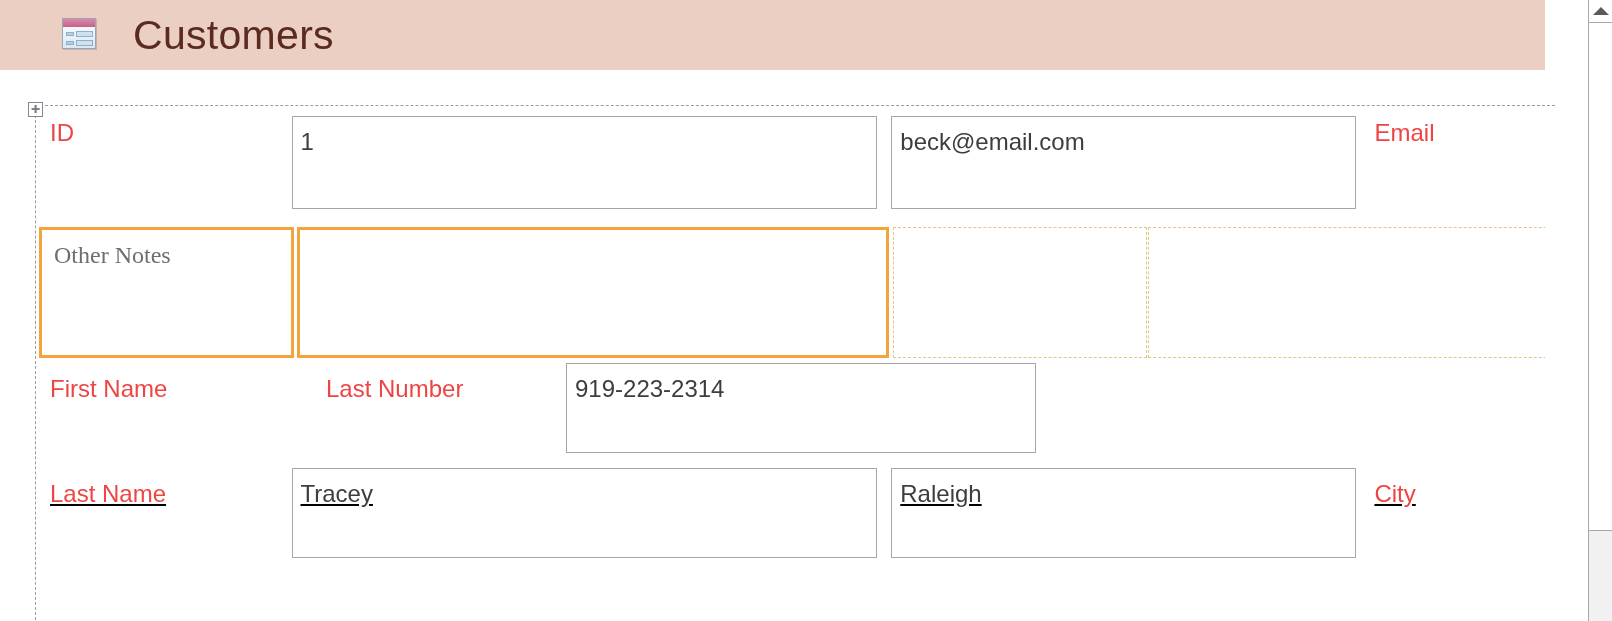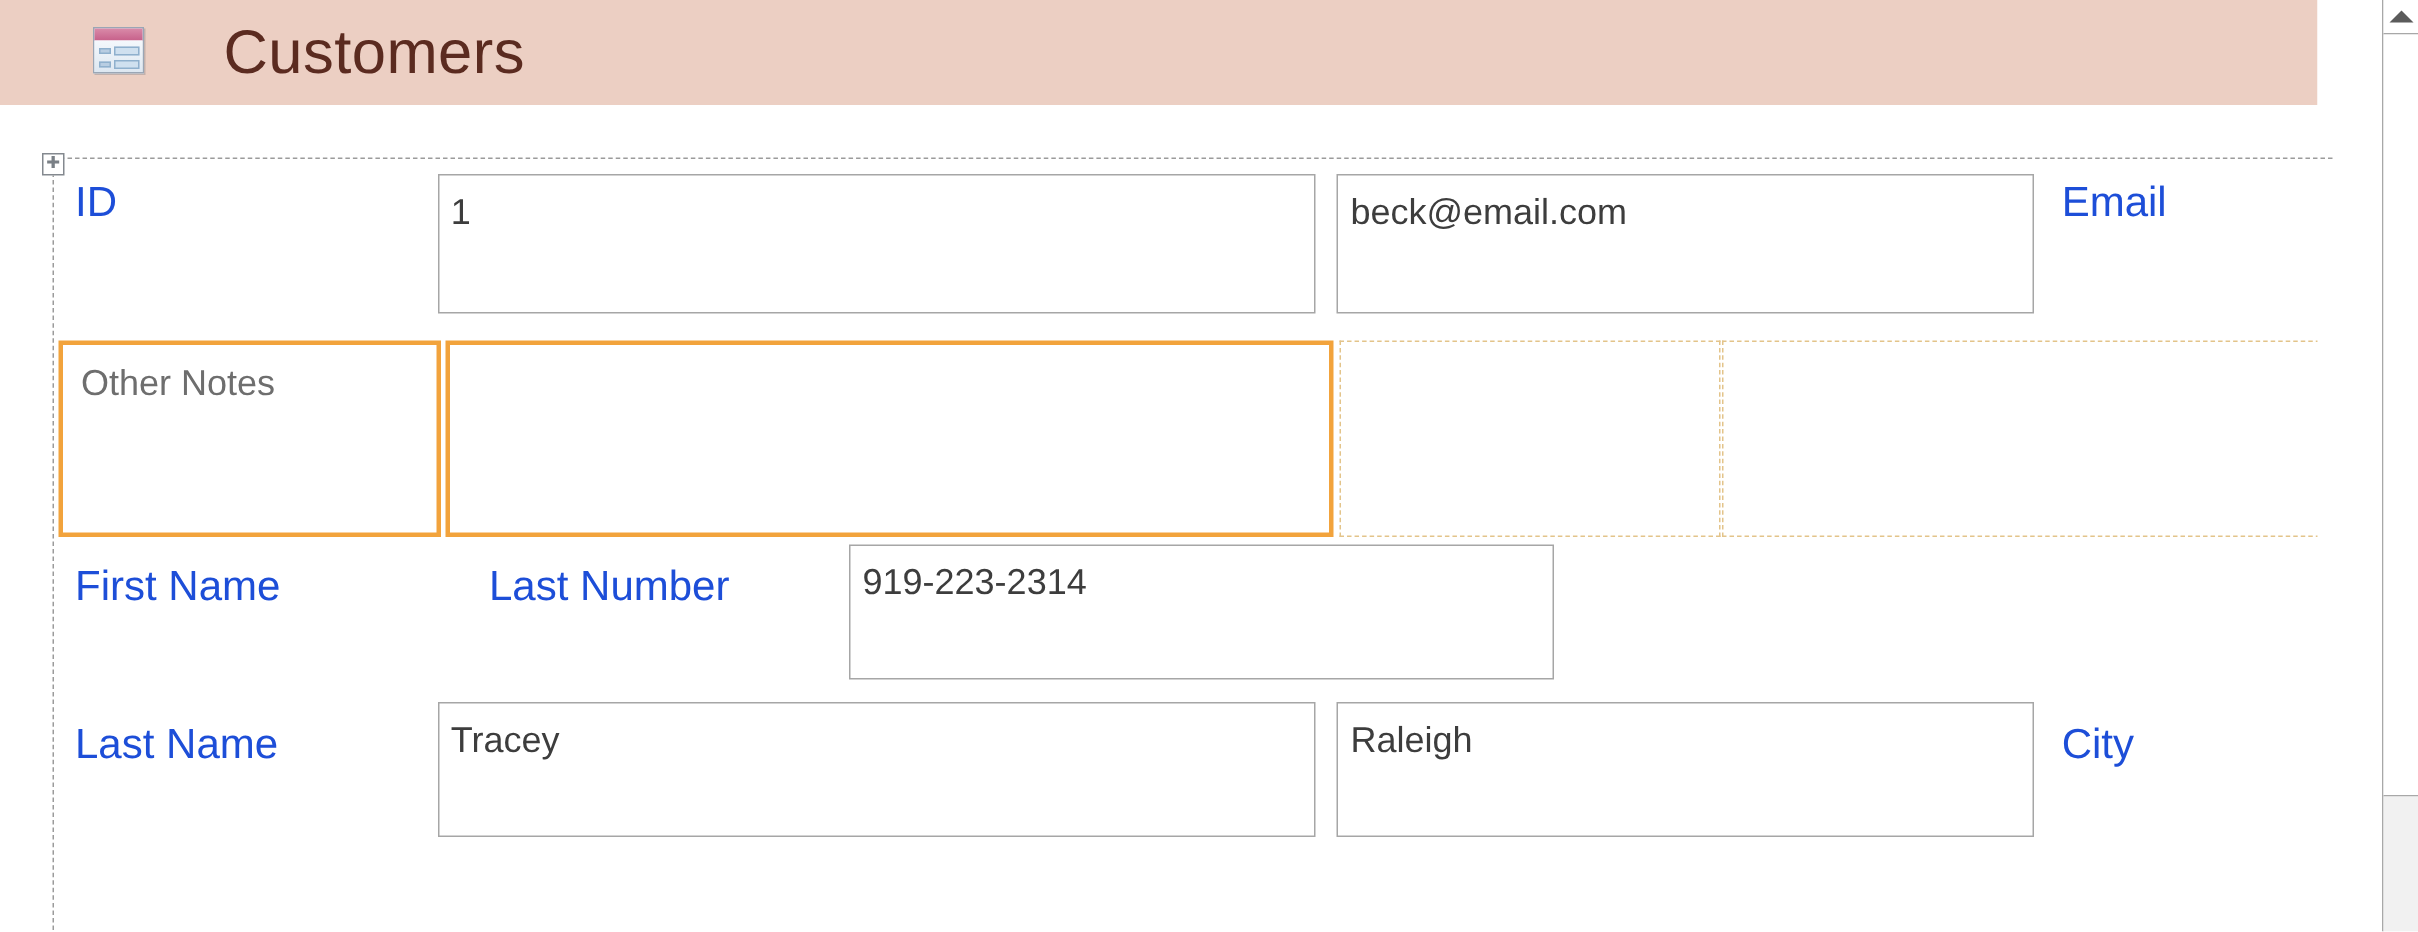--- a/index.html
+++ b/index.html
@@ -79,21 +79,20 @@
     position: absolute;
     left: 133px;
     top: 50%;
     transform: translateY(-50%);
     font-family: "Liberation Sans", sans-serif;
     font-size: 41px;
     font-weight: 400;
     letter-spacing: 0.3px;
     color: #5b2b20;
     white-space: nowrap;
-    margin-left: 16px;
   }
 
   
   .detail-area {
     position: absolute;
     left: 0;
     top: 70px;
     width: 1545px;
     height: 551px;
     background: #ffffff;
@@ -139,37 +138,37 @@
   }
 
   .row {
     position: relative;
     display: flex;
     align-items: stretch;
   }
   .row.r-id      { height: 115px; }
   .row.r-notes   { height: 141px; }
   .row.r-first   { height: 105px; }
-  .row.r-last    { height: 105px; }
+  .row.r-last    { height: 105px; text-decoration: underline; }
 
   .cell {
     position: relative;
     box-sizing: border-box;
   }
 
   .cell-label {
     width: 259px;
     display: flex;
     align-items: flex-start;
     padding-top: 15px;
     padding-left: 15px;
   }
   .cell-label .lbl-text {
-    font-size: 28px;
-    color: #1d4ed8;
+    font-size: 24px;
+    color: #ef4444;
     line-height: 1;
     white-space: nowrap;
   }
 
   .cell-value {
     width: 592px;
     padding: 1px 0 14px 0;
   }
 
   .field-box {
@@ -205,21 +204,21 @@
   .row.r-notes .sel-label {
     position: absolute;
     left: 4px;
     top: 6px;
     width: 255px;
     height: 131px;
     display: flex;
     align-items: flex-start;
     padding: 12px 0 0 12px;
   }
-  .row.r-notes .sel-label .lbl-text { font-size: 24px; color: #6e6e6e; }
+  .row.r-notes .sel-label .lbl-text { font-size: 24px; color: #6e6e6e; font-family: Liberation Serif, serif; }
   .row.r-notes .sel-value {
     position: absolute;
     left: 262px;
     top: 6px;
     width: 592px;
     height: 131px;
   }
 
   
   .notes-empty {

